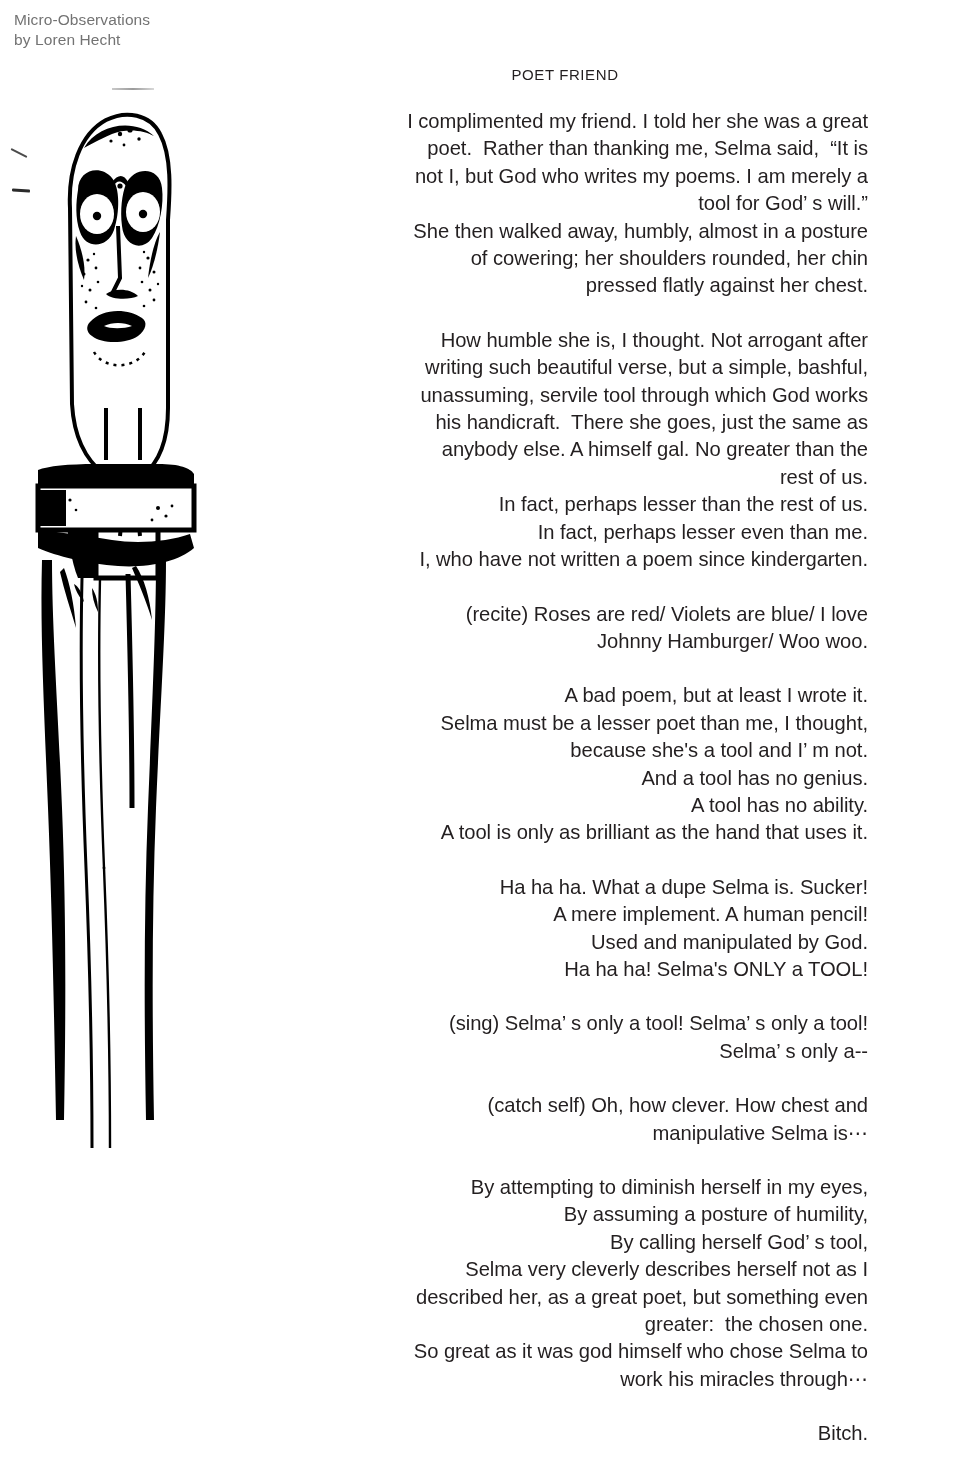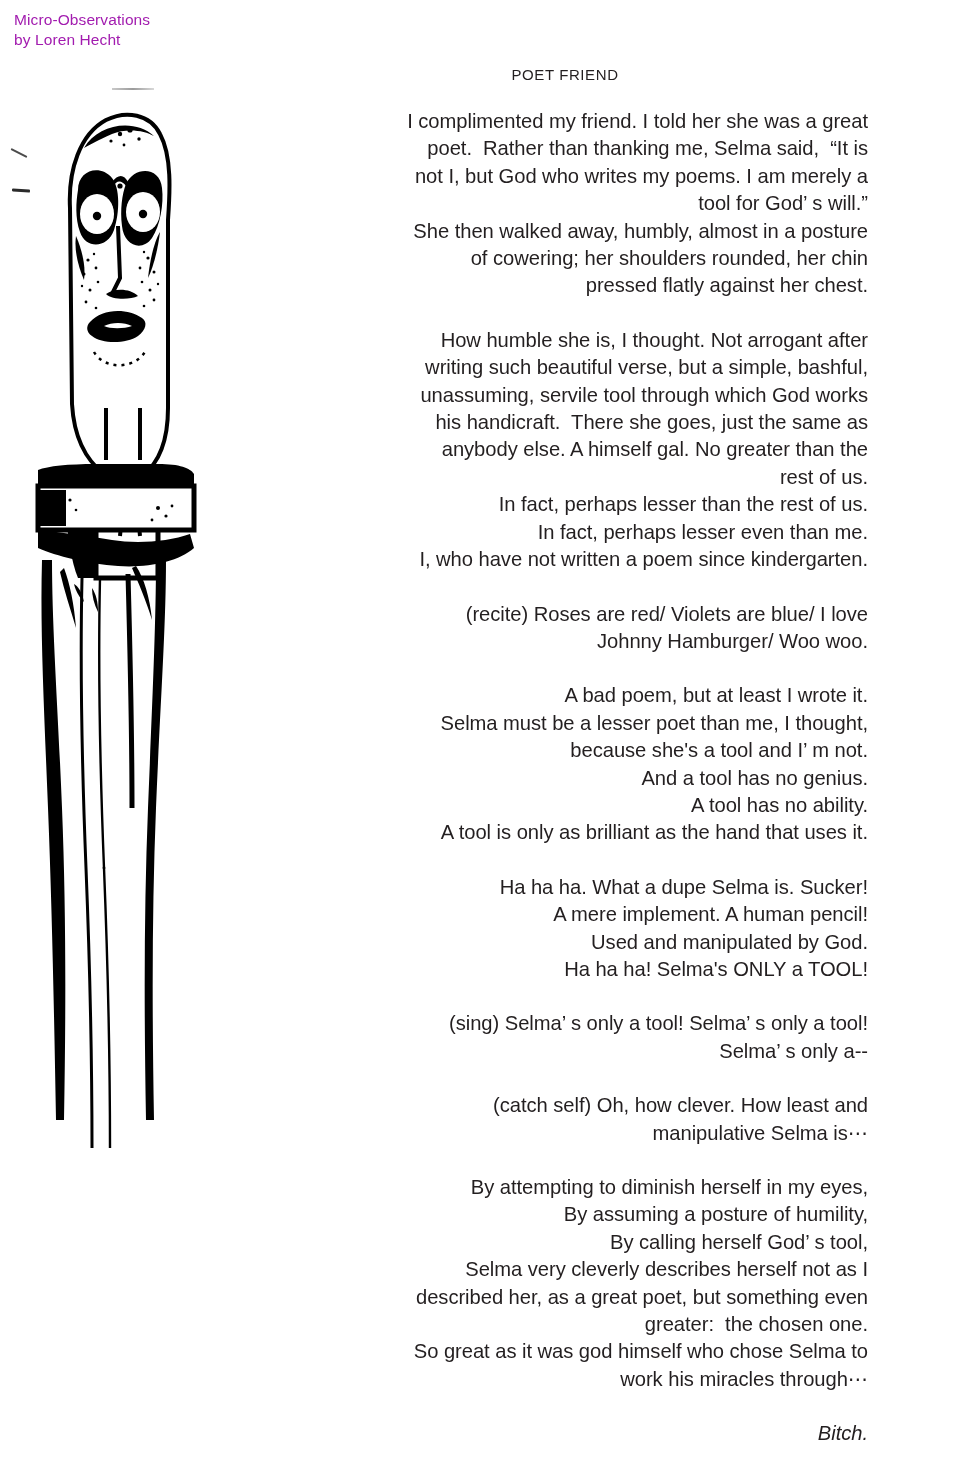--- a/index.html
+++ b/index.html
@@ -17,21 +17,21 @@
     -webkit-font-smoothing: antialiased;
   }
 
   
   .byline {
     position: absolute;
     left: 14px;
     top: 10px;
     font-size: 15.5px;
     line-height: 1.28;
-    color: #a21caf;
+    color: #737373;
     letter-spacing: 0.1px;
     white-space: pre;
   }
 
   
   .stray-line {
     position: absolute;
     left: 112px;
     top: 88px;
     width: 42px;
@@ -86,21 +86,20 @@
     line-height: 1.2;
     letter-spacing: 0.6px;
     color: #231f20;
     margin: 0 0 24px 0;
   }
   .stanza {
     margin: 0 0 27px 0;
   }
   .stanza:last-child {
     margin-bottom: 0;
-    font-style: italic;
   }
   .line {
     font-size: 20.2px;
     line-height: 27.4px;
     color: #231f20;
     letter-spacing: -0.05px;
     white-space: pre-wrap;
     text-align: right;
   }
   .line .u {
@@ -288,21 +287,21 @@
         <div class="line">Ha ha ha. What a dupe Selma is. Sucker!</div>
         <div class="line">A mere implement. A human pencil!</div>
         <div class="line">Used and manipulated by God.</div>
         <div class="line">Ha ha ha! Selma's ONLY a TOOL!</div>
       </div>
       <div class="stanza">
         <div class="line">(sing) Selma’ s only a tool! Selma’ s only a tool!</div>
         <div class="line">Selma’ s only a--</div>
       </div>
       <div class="stanza">
-        <div class="line">(catch self) Oh, how clever. How least and</div>
+        <div class="line">(catch self) Oh, how clever. How chest and</div>
         <div class="line">manipulative <span class="u">Selma</span> is⋯</div>
       </div>
       <div class="stanza">
         <div class="line">By attempting to diminish herself in my eyes,</div>
         <div class="line">By assuming a posture of humility,</div>
         <div class="line">By calling herself God’ s tool,</div>
         <div class="line">Selma very cleverly describes herself not as I</div>
         <div class="line">described her, as a great poet, but something even</div>
         <div class="line">greater:  the chosen one.</div>
         <div class="line">So great as it was god himself who chose Selma to</div>

